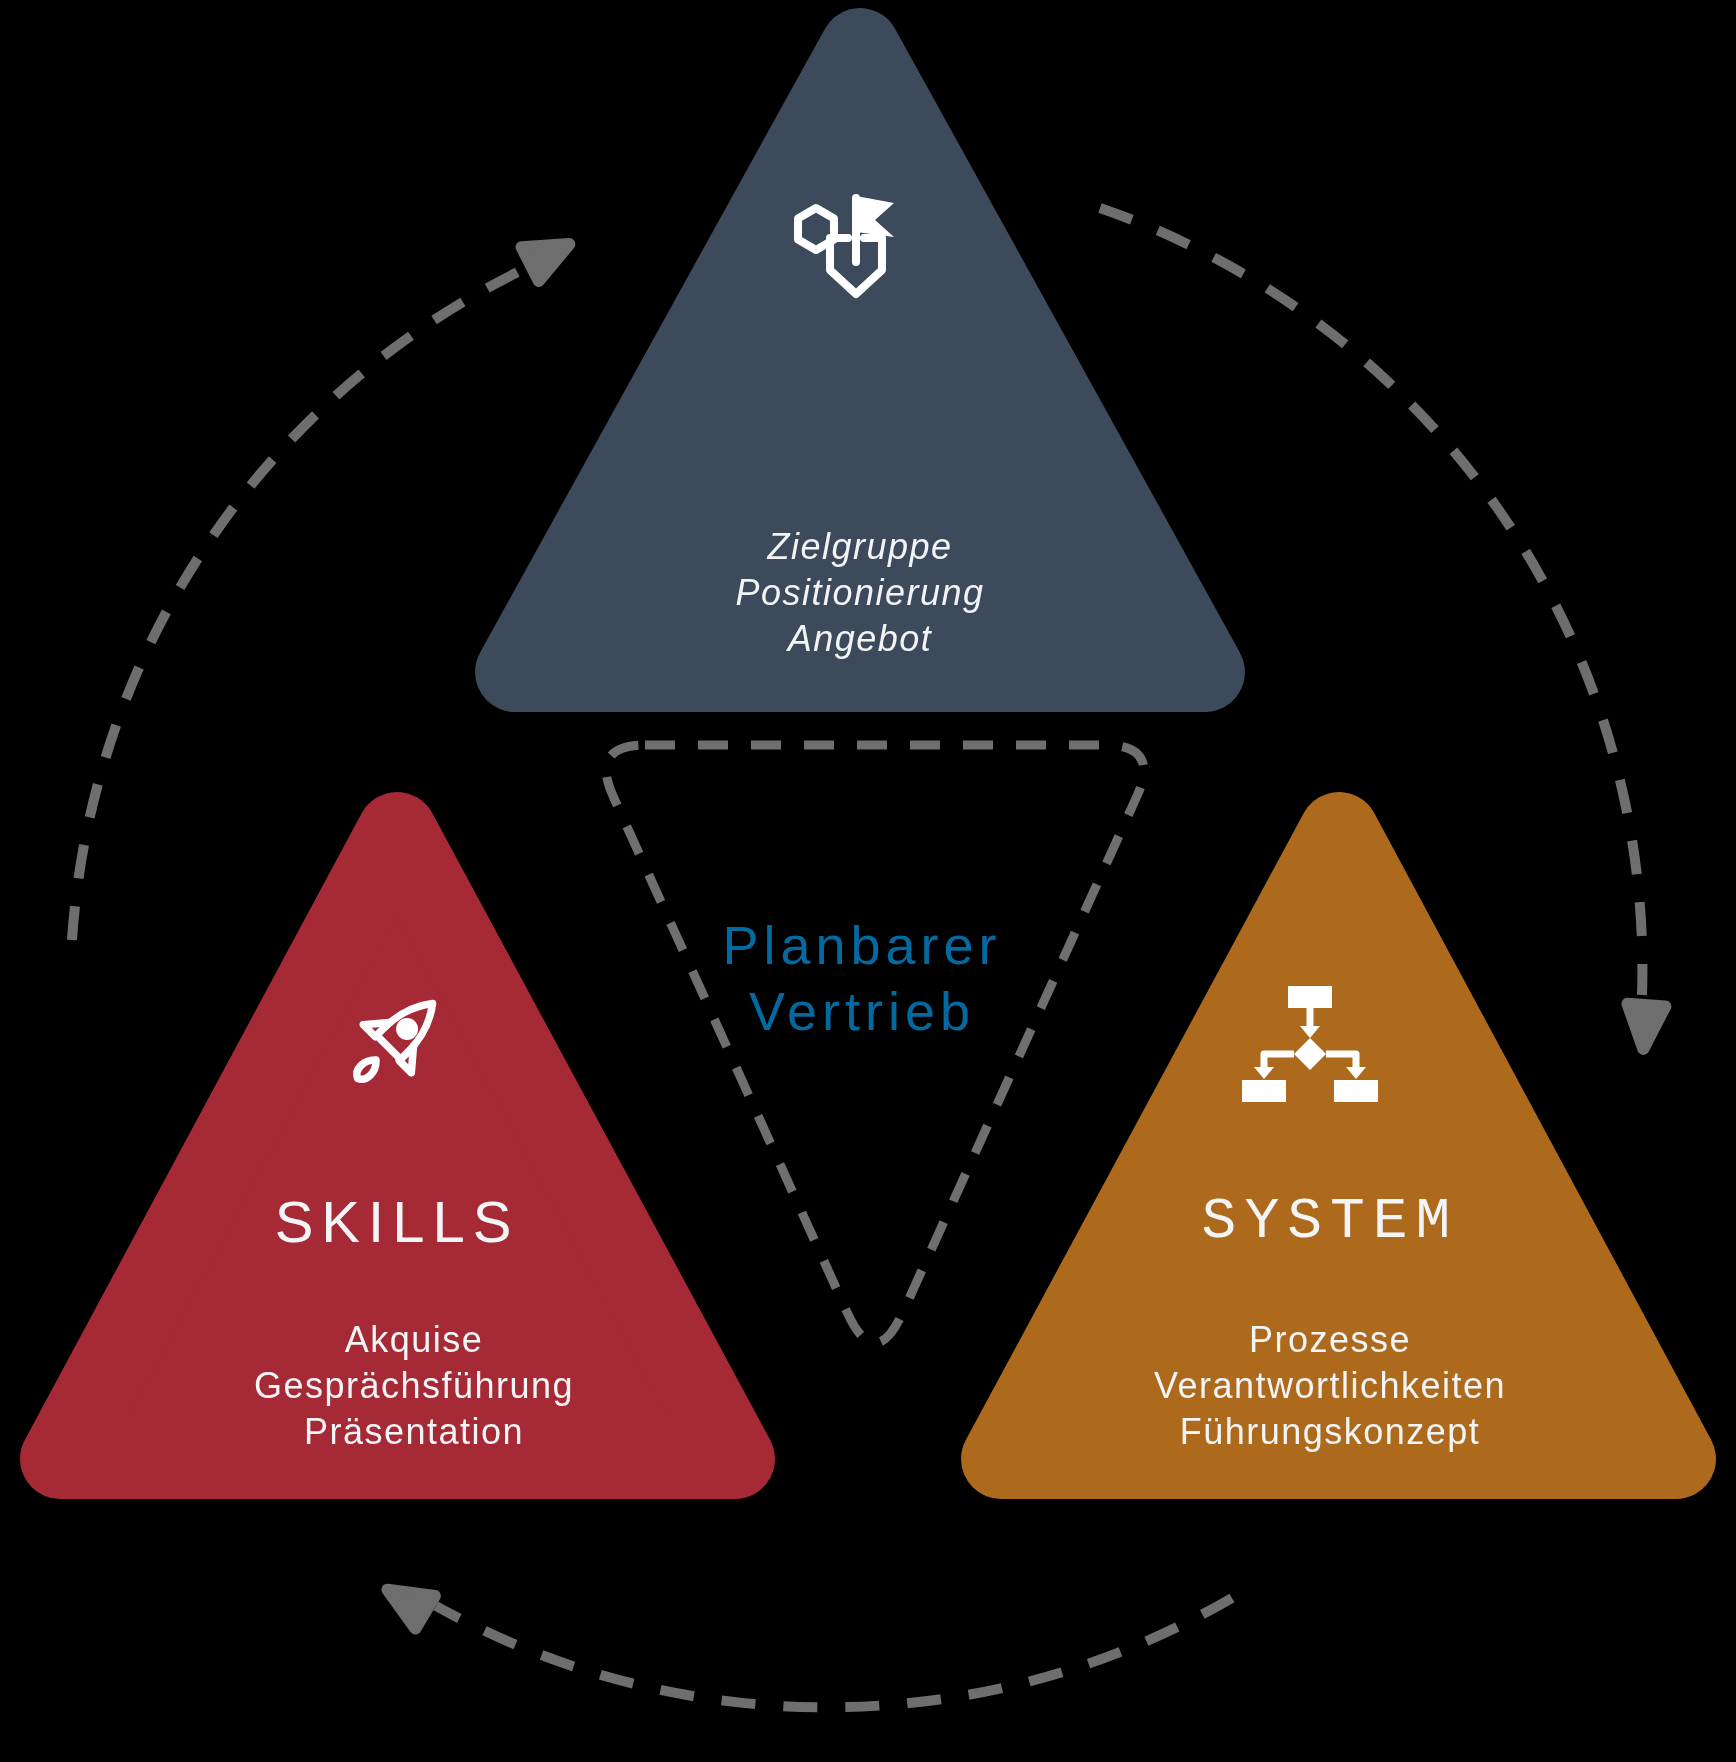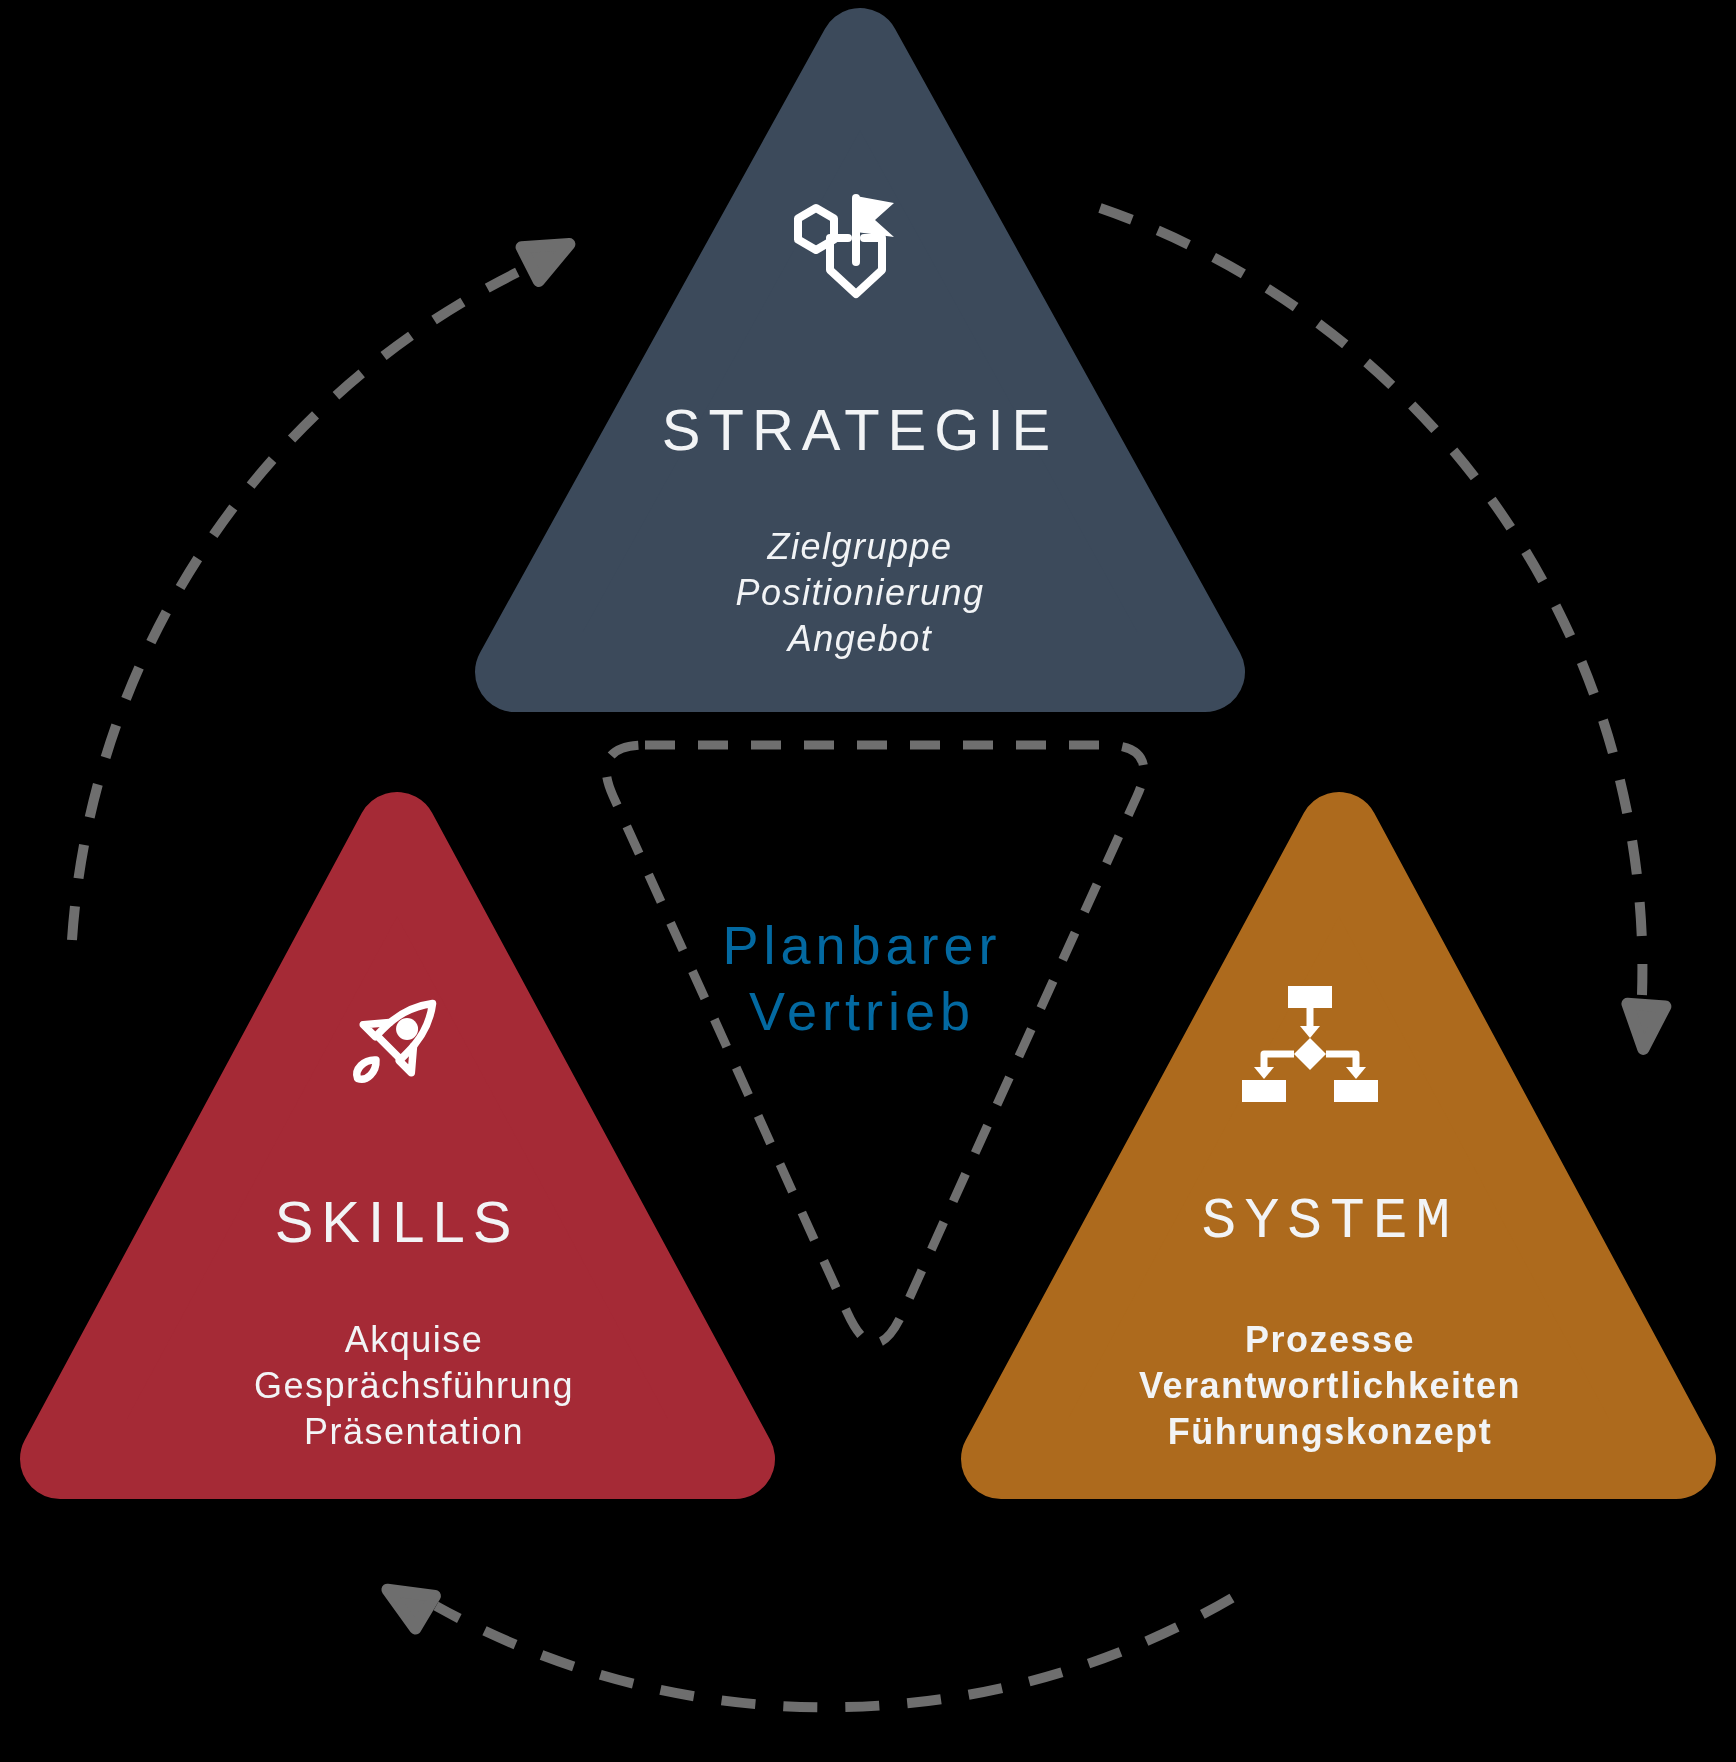--- a/index.html
+++ b/index.html
@@ -83,36 +83,35 @@
       <polygon points="1310,1038 1326,1054 1310,1070 1294,1054" fill="#ffffff" stroke="none"></polygon>
       <path d="M1294,1054 L1264,1054 L1264,1068"></path>
       <path d="M1326,1054 L1356,1054 L1356,1068"></path>
       <path fill="#ffffff" stroke="none" d="M1254,1067 L1274,1067 L1264,1079 Z"></path>
       <path fill="#ffffff" stroke="none" d="M1346,1067 L1366,1067 L1356,1079 Z"></path>
       <rect x="1242" y="1080" width="44" height="22" fill="#ffffff" stroke="none"></rect>
       <rect x="1334" y="1080" width="44" height="22" fill="#ffffff" stroke="none"></rect>
     </g>
   </svg>
 
-  <div class="txt tri-title" style="left:510px; top:397px; width:700px;">STRATEGIE</div>
   <div class="txt tri-items" style="left:510px; top:524px; width:700px;font-style:italic;">
     <div>Zielgruppe</div>
     <div>Positionierung</div>
     <div>Angebot</div>
   </div>
 
   <div class="txt tri-title" style="left:47px; top:1189px; width:700px;">SKILLS</div>
   <div class="txt tri-items" style="left:64px; top:1317px; width:700px;">
     <div>Akquise</div>
     <div>Gesprächsführung</div>
     <div>Präsentation</div>
   </div>
 
   <div class="txt tri-title" style="left:980px; top:1189px; width:700px;font-family:Liberation Mono, monospace;">SYSTEM</div>
-  <div class="txt tri-items" style="left:980px; top:1317px; width:700px;font-weight:bold;">
+  <div class="txt tri-items" style="left:980px; top:1317px; width:700px;">
     <div>Prozesse</div>
     <div>Verantwortlichkeiten</div>
     <div>Führungskonzept</div>
   </div>
 
   <div class="txt center-label" style="left:512px; top:912px; width:700px;">
     <div>Planbarer</div>
     <div>Vertrieb</div>
   </div>
 

